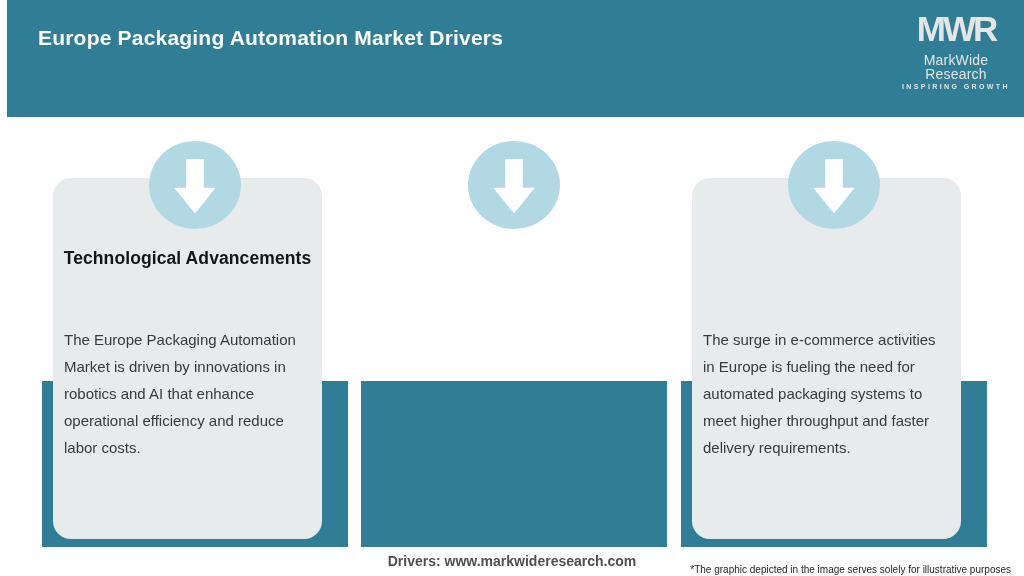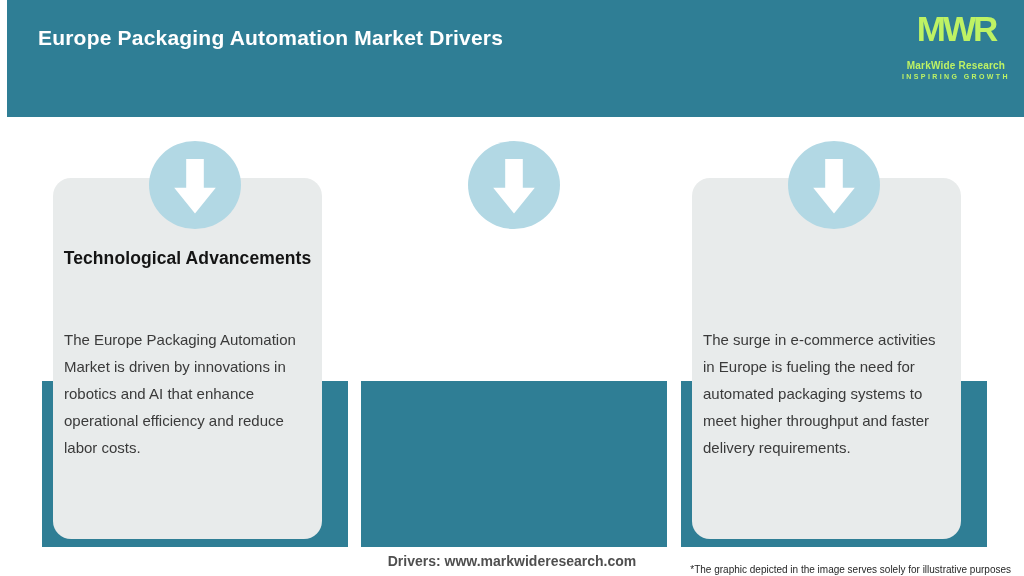--- a/index.html
+++ b/index.html
@@ -11,27 +11,27 @@
   .header {
     position:absolute; left:7px; right:0; top:0; height:117px;
     background:#2F7E95;
   }
   .header-title {
     position:absolute; left:31px; top:26px;
     font-size:21px; font-weight:700; color:#ffffff; letter-spacing:0.2px;
   }
   .logo {
     position:absolute; right:10px; top:11px; width:116px;
-    text-align:center; color:#bef264; line-height:1;
+    text-align:center; color:#e5e5e5; line-height:1;
   }
   .logo-mark {
     font-size:35px; font-weight:800; letter-spacing:-3px;
     font-family:"Liberation Sans", sans-serif;
   }
-  .logo-name { font-size:10px; font-weight:700; margin-top:15px; letter-spacing:0.2px; }
+  .logo-name { font-size:14px; font-weight:400; margin-top:7px; letter-spacing:0.2px; }
   .logo-tagline { font-size:7px; font-weight:700; letter-spacing:2.4px; margin-top:2px; }
 
   
   .backdrop {
     position:absolute; top:381px; width:306px; height:166px; background:#2F7E95;
   }
   .backdrop.c1 { left:42px; }
   .backdrop.c2 { left:361px; }
   .backdrop.c3 { left:681px; }
 

